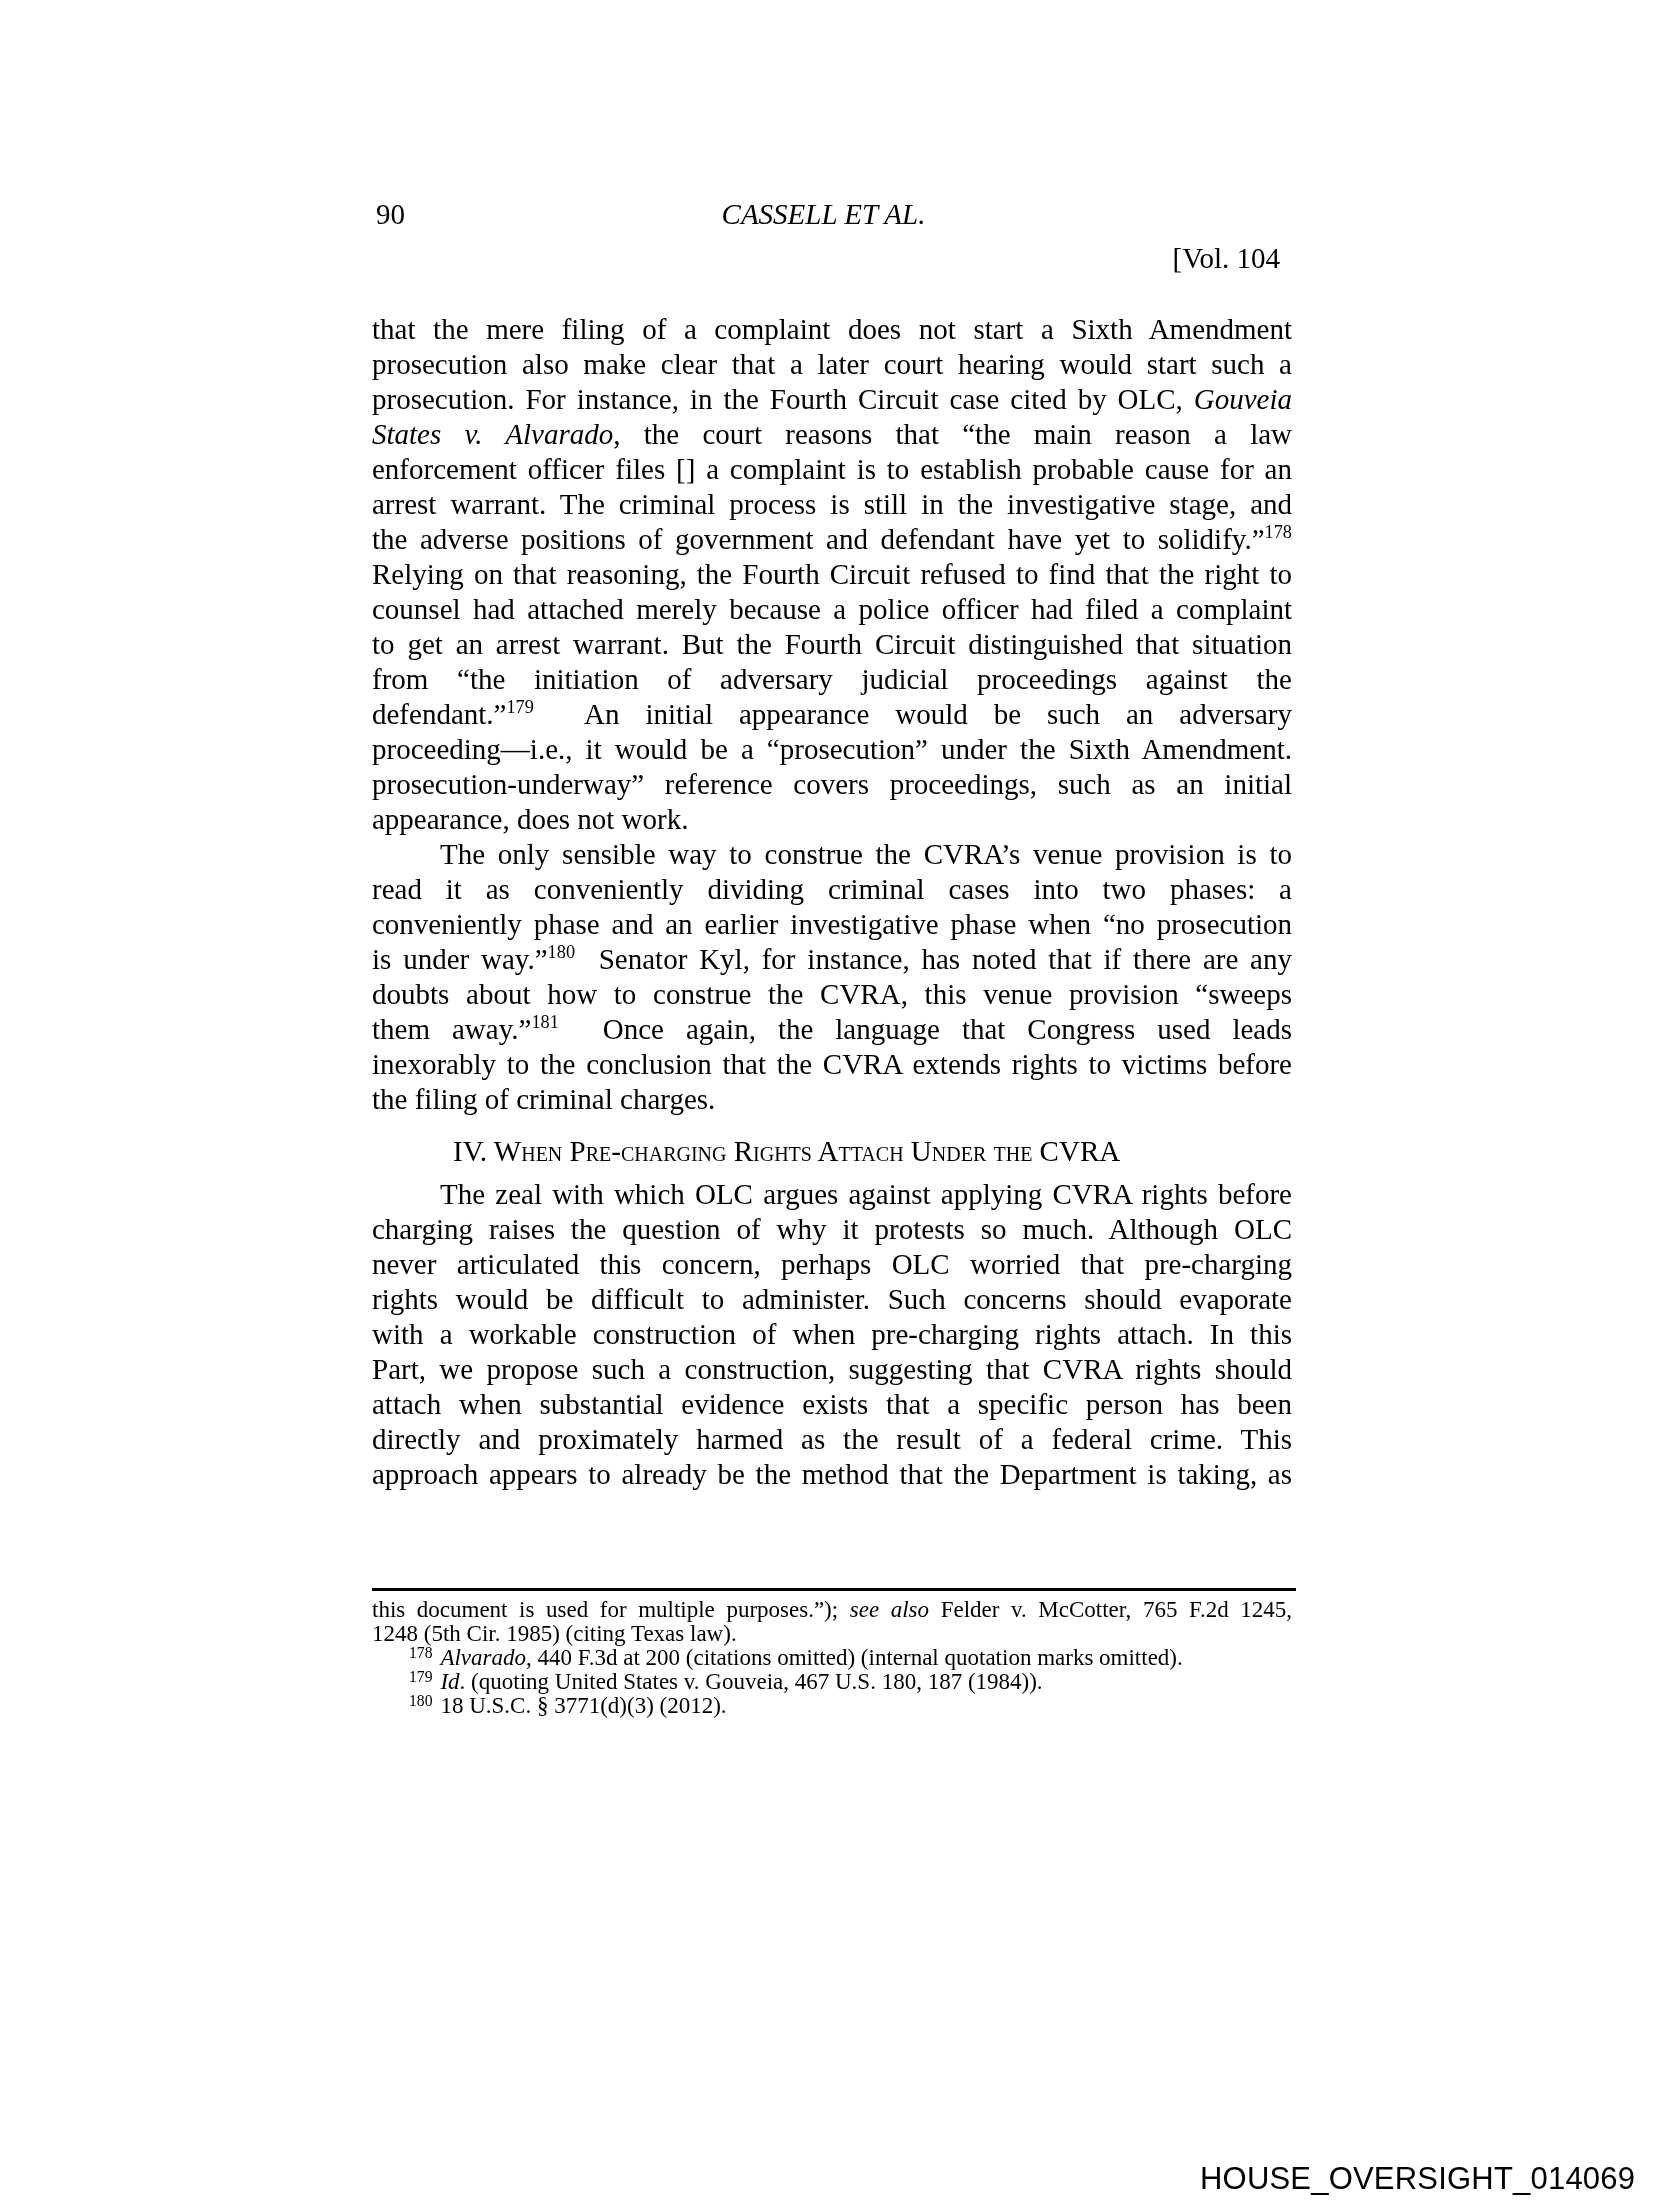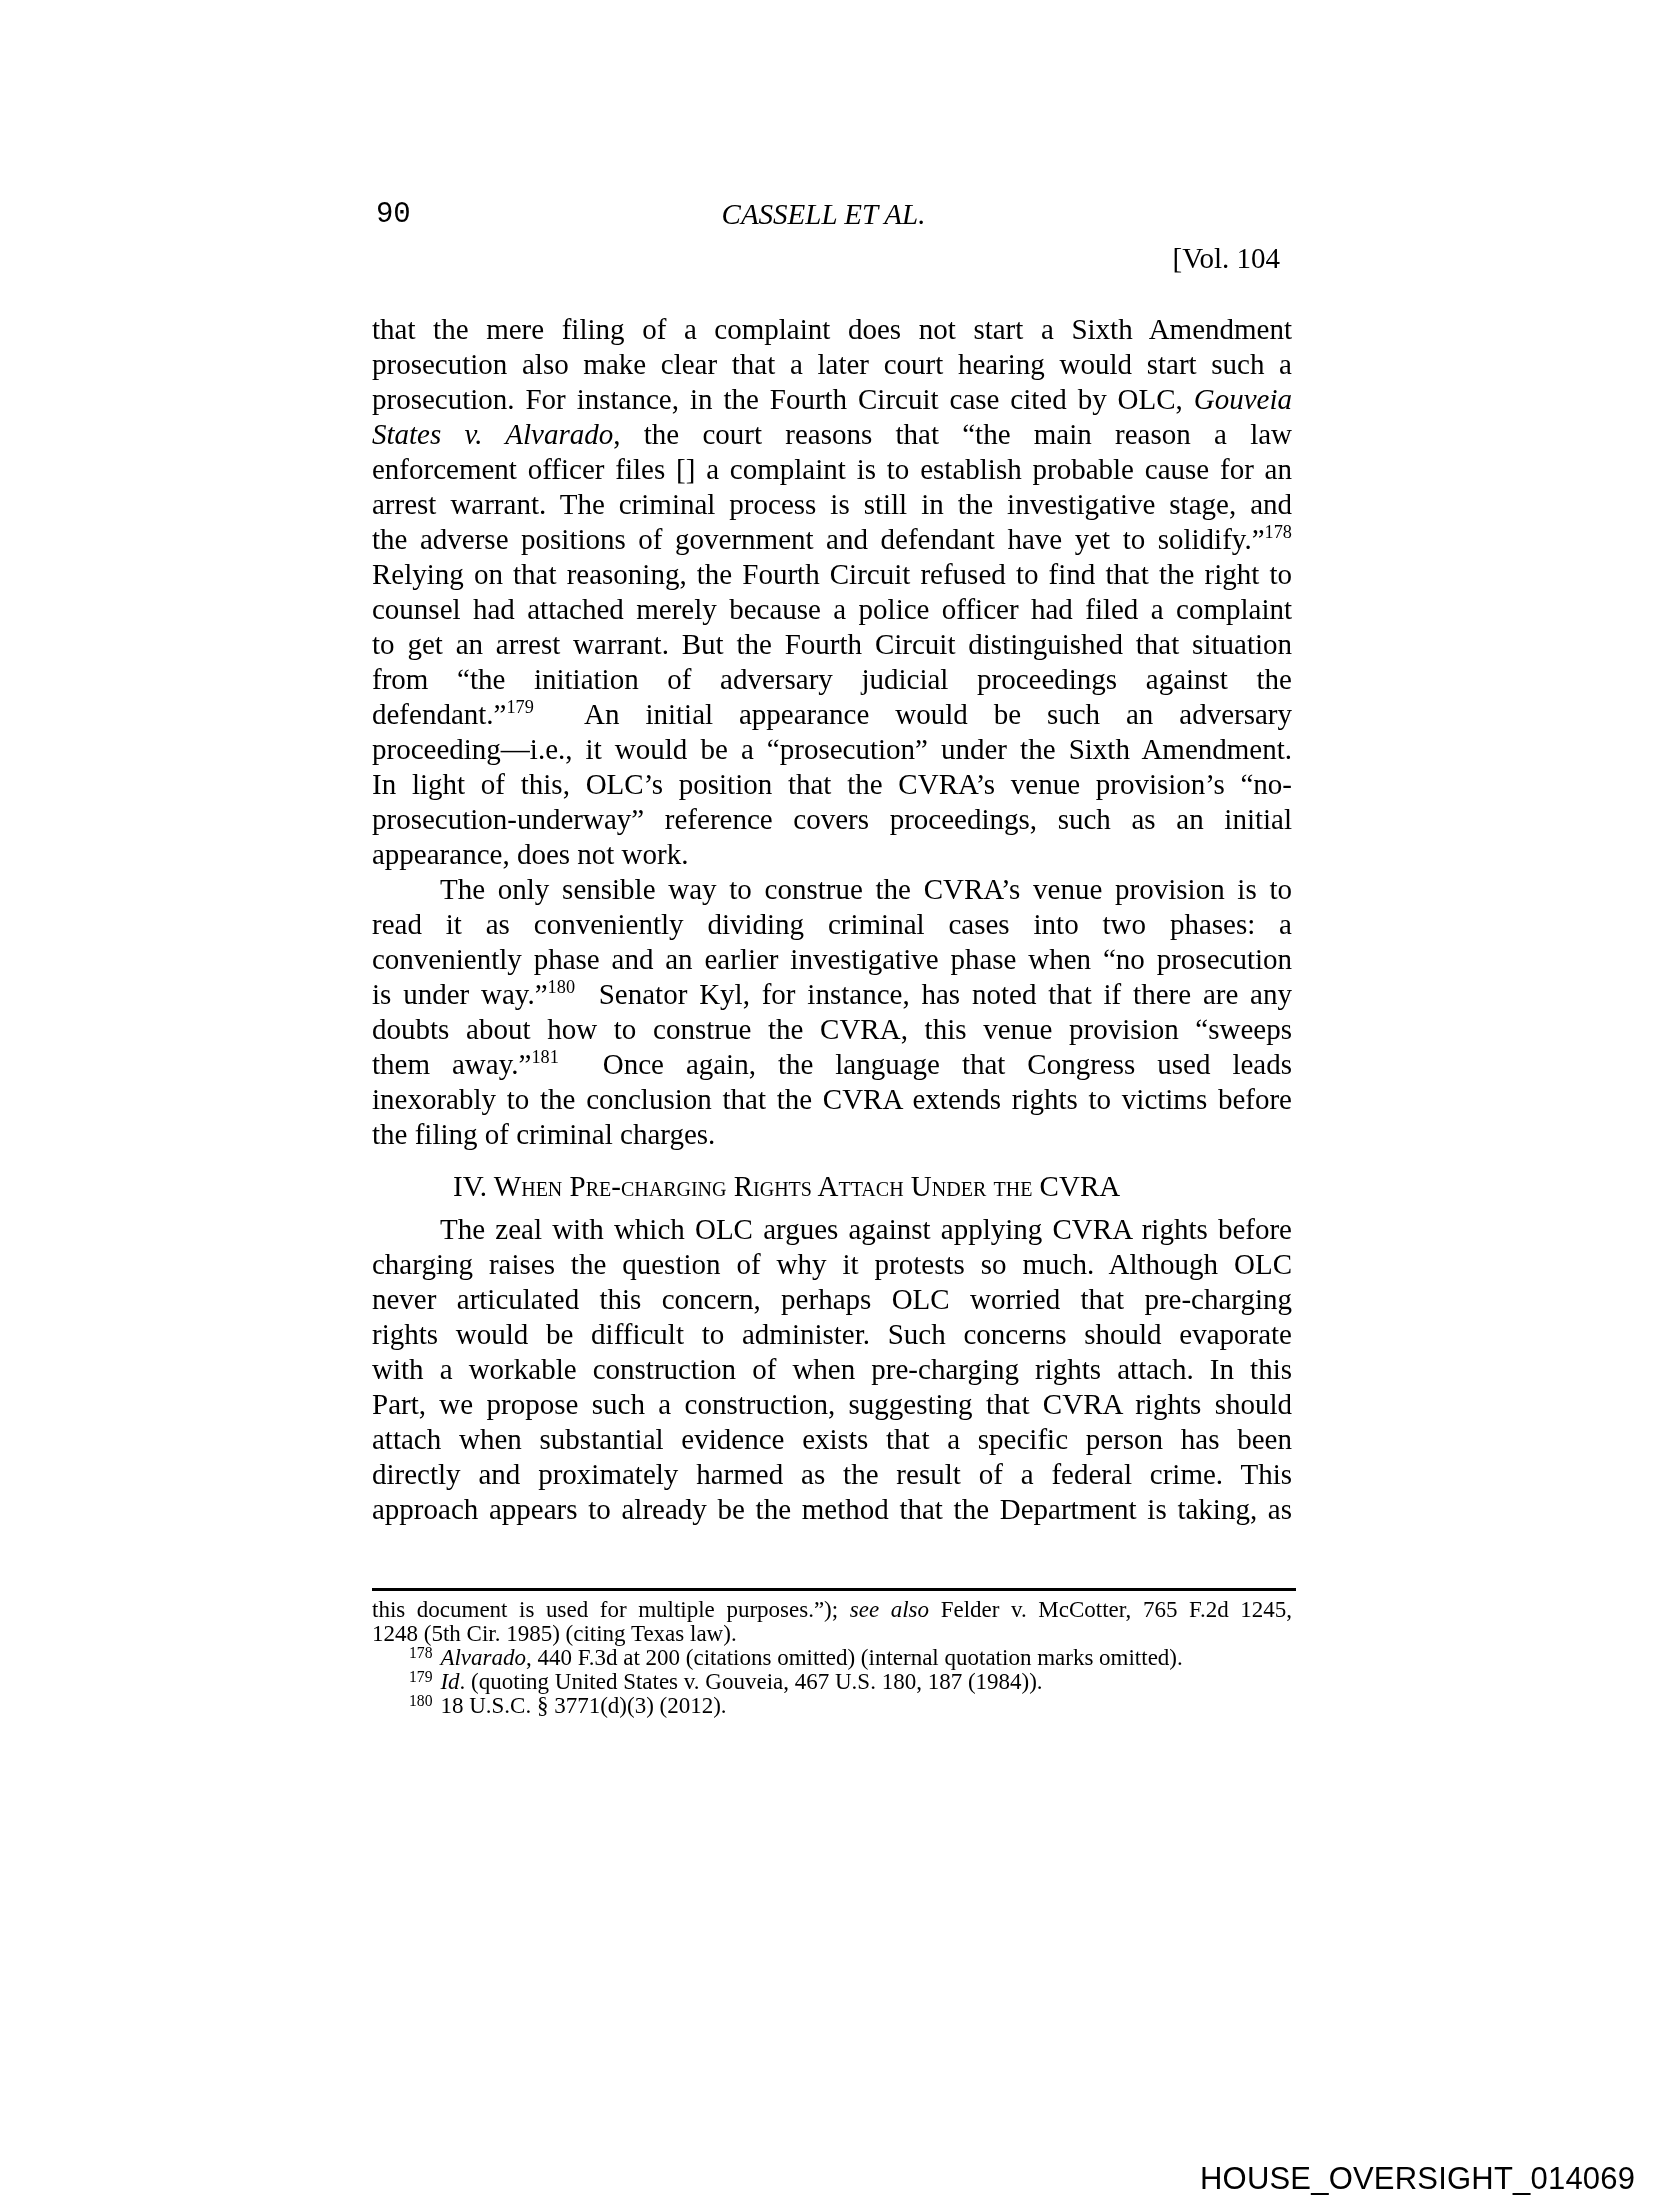--- a/index.html
+++ b/index.html
@@ -1,21 +1,21 @@
 <!DOCTYPE html>
 <html style="font-size:10.5px"><head>
 <meta charset="utf-8">
 <style>
   html, body { margin: 0; padding: 0; background: #ffffff; }
   body { width: 1669px; height: 2205px; position: relative; overflow: hidden;
          font-family: "Liberation Serif", "DejaVu Serif", serif; color: #000; }
   .page { position: absolute; left: 0; top: 0; width: 1669px; height: 2205px; }
   .header { position: absolute; left: 372px; top: 196px; width: 920px; height: 37px;
             font-size: 29px; line-height: 37px; }
-  .header .pgnum { position: absolute; left: 3.9px; top: 0; font-family: Liberation Mono, monospace; }
+  .header .pgnum { position: absolute; left: 3.9px; top: 0; }
   .header .running { position: absolute; left: 0; width: 903px; text-align: center; top: 0; font-style: italic; }
   .header .vol { position: absolute; right: 12px; top: 0; margin-top: 44px; }
 
   .body { position: absolute; left: 372px; top: 264px; width: 920px;
           font-size: 29px; line-height: 35px; margin-top: 48px; }
   .line { display: block; white-space: nowrap; height: 35px; text-align: justify; text-align-last: justify; }
   .line.last { text-align-last: left; }
   .line.indent { padding-left: 68px; }
   .i { font-style: italic; }
   sup.fn { font-size: 18.3px; line-height: 0; vertical-align: 0; position: relative; top: -11px; }
@@ -55,21 +55,20 @@
       <span class="line"><span class="i">States v. Alvarado</span><span>, the court reasons that “the main reason a law</span></span>
       <span class="line">enforcement officer files [] a complaint is to establish probable cause for an</span>
       <span class="line">arrest warrant.  The criminal process is still in the investigative stage, and</span>
       <span class="line"><span>the adverse positions of government and defendant have yet to solidify.”</span><sup class="fn">178</sup></span>
       <span class="line">Relying on that reasoning, the Fourth Circuit refused to find that the right to</span>
       <span class="line">counsel had attached merely because a police officer had filed a complaint</span>
       <span class="line">to get an arrest warrant.  But the Fourth Circuit distinguished that situation</span>
       <span class="line">from “the initiation of adversary judicial proceedings against the</span>
       <span class="line"><span>defendant.”</span><sup class="fn">179</sup><span style="white-space:pre">  An initial appearance would be such an adversary</span></span>
       <span class="line">proceeding—i.e., it would be a “prosecution” under the Sixth Amendment.</span>
-      <span class="line">In light of this, OLC’s position that the CVRA’s venue provision’s “no-</span>
       <span class="line">prosecution-underway” reference covers proceedings, such as an initial</span>
       <span class="line last">appearance, does not work.</span>
     </div>
 
     <div>
       <span class="line indent">The only sensible way to construe the CVRA’s venue provision is to</span>
       <span class="line">read it as conveniently dividing criminal cases into two phases: a</span>
       <span class="line">conveniently phase and an earlier investigative phase when “no prosecution</span>
       <span class="line"><span>is under way.”</span><sup class="fn">180</sup><span style="white-space:pre">  Senator Kyl, for instance, has noted that if there are any</span></span>
       <span class="line">doubts about how to construe the CVRA, this venue provision “sweeps</span>

